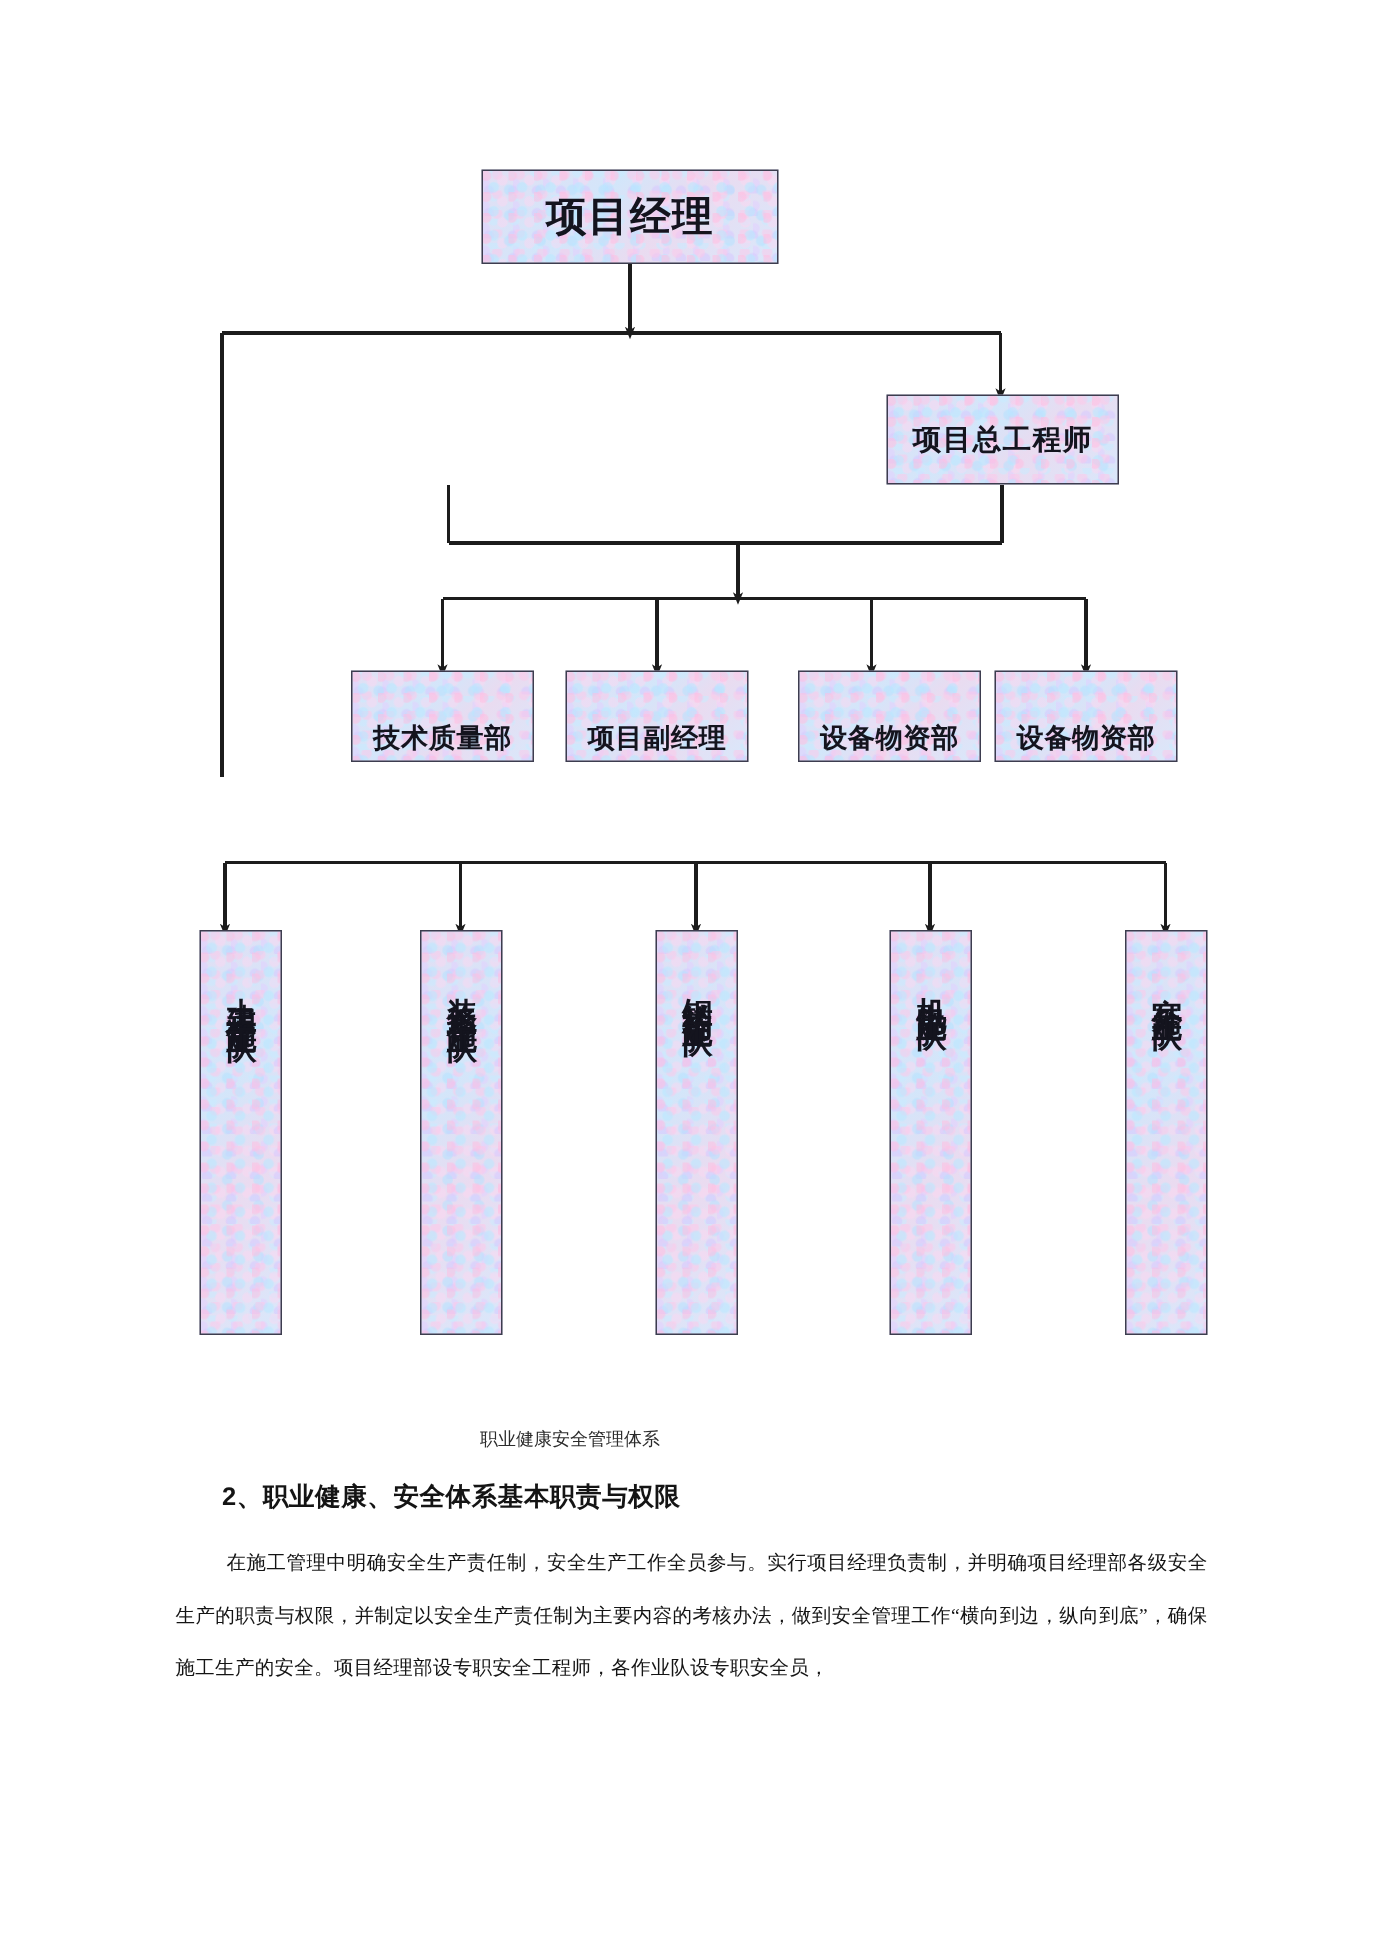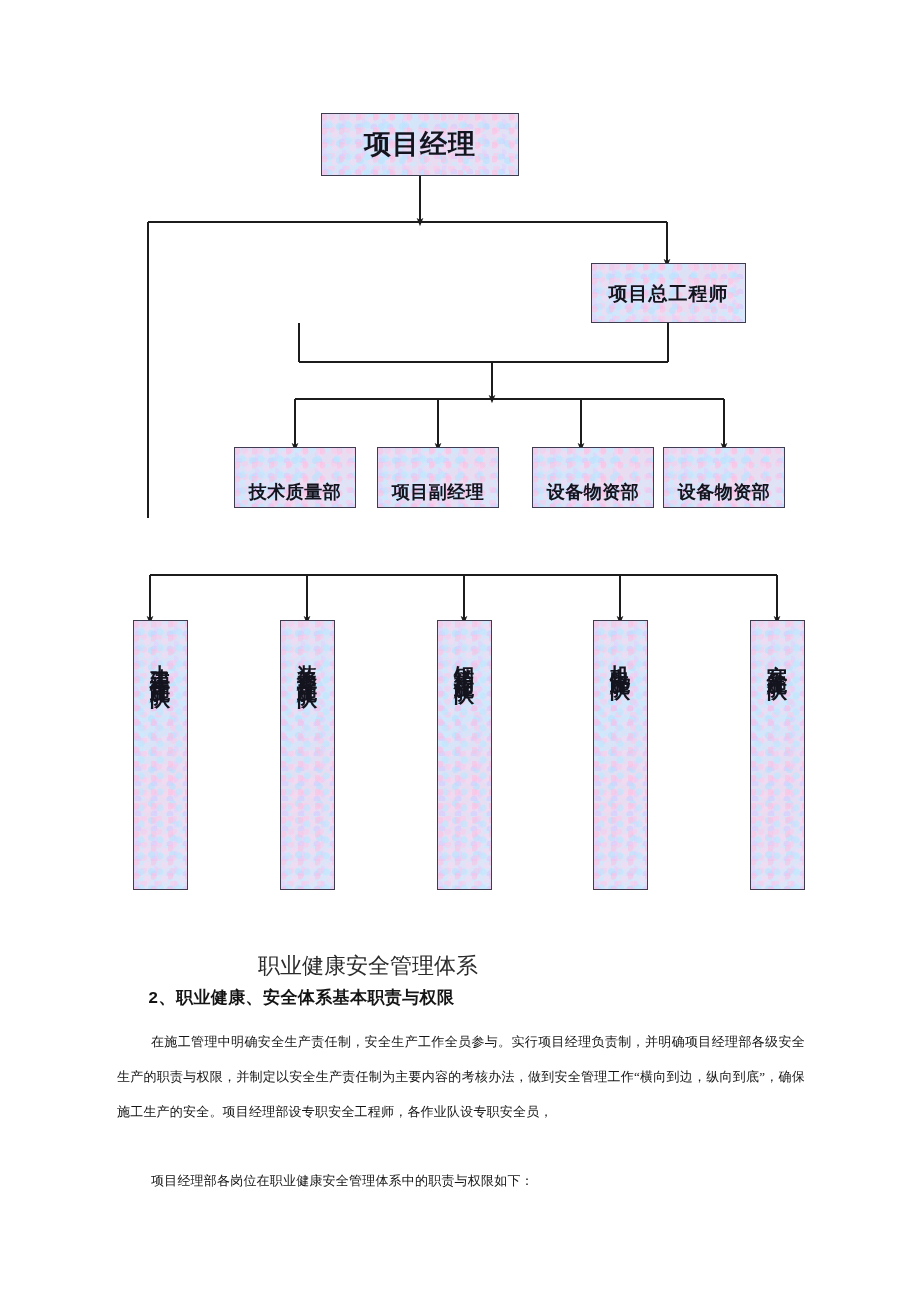--- a/index.html
+++ b/index.html
@@ -93,36 +93,36 @@
     writing-mode: vertical-rl;
     text-orientation: upright;
     font-size: 20px;
     letter-spacing: 4px;
     font-weight: bold;
   }
 
   
   .caption {
     position: absolute;
-    left: 0;
+    left: 12px;
     top: 951px;
     width: 736px;
     text-align: center;
-    font-size: 22px;
+    font-size: 12px;
     font-family: "Liberation Sans", "DejaVu Sans", sans-serif;
     color: #2b2b2b;
   }
 
   .heading {
     position: absolute;
     left: 148px;
     top: 986px;
     font-size: 17px;
     font-weight: bold;
-    font-family: Liberation Mono, monospace;
+    font-family: Liberation Sans, sans-serif;
     color: #141414;
     letter-spacing: 0.4px;
   }
 
   .body-text {
     position: absolute;
     left: 117px;
     top: 1024px;
     width: 688px;
     font-size: 13px;
@@ -219,15 +219,14 @@
   <div class="node team" style="left:750px;">
     <span class="node-label">室外施工队</span>
   </div>
 
   <div class="caption">职业健康安全管理体系</div>
 
   <div class="heading">2、职业健康、安全体系基本职责与权限</div>
 
   <div class="body-text p1">在施工管理中明确安全生产责任制，安全生产工作全员参与。实行项目经理负责制，并明确项目经理部各级安全生产的职责与权限，并制定以安全生产责任制为主要内容的考核办法，做到安全管理工作“横向到边，纵向到底”，确保施工生产的安全。项目经理部设专职安全工程师，各作业队设专职安全员，</div>
 
-  <div class="body-text p2">项目经理部各岗位在职业健康安全管理体系中的职责与权限如下：</div>
 
 </div>
 
 </body></html>

